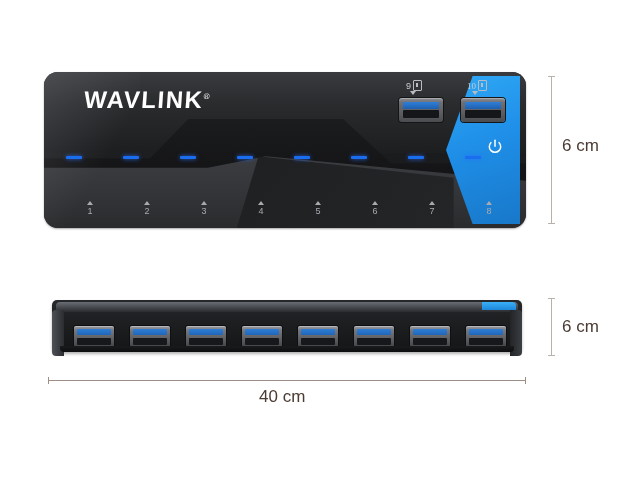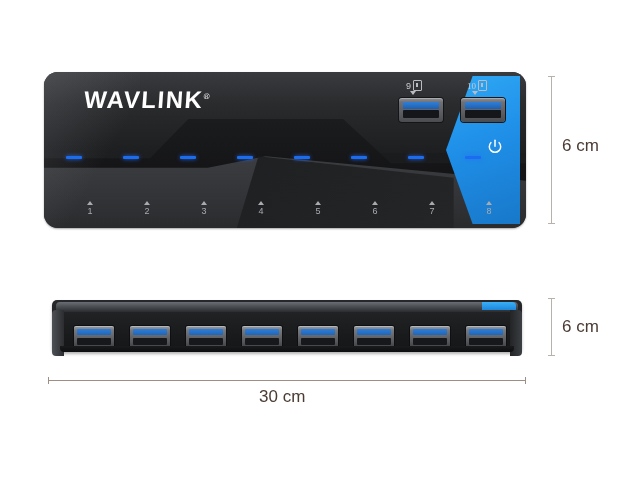--- a/index.html
+++ b/index.html
@@ -404,13 +404,13 @@
   </div>
 </div>
 
 <div class="dim-line-v" style="left:551px; top:76px; height:148px;"></div>
 <div class="dim-label" style="left:562px; top:136px;">6 cm</div>
 
 <div class="dim-line-v" style="left:551px; top:298px; height:58px;"></div>
 <div class="dim-label" style="left:562px; top:317px;">6 cm</div>
 
 <div class="dim-line-h" style="left:48px; top:380px; width:478px;"></div>
-<div class="dim-label" style="left:259px; top:387px;">30 cm</div>
+<div class="dim-label" style="left:259px; top:387px;">40 cm</div>
 
 </body></html>

